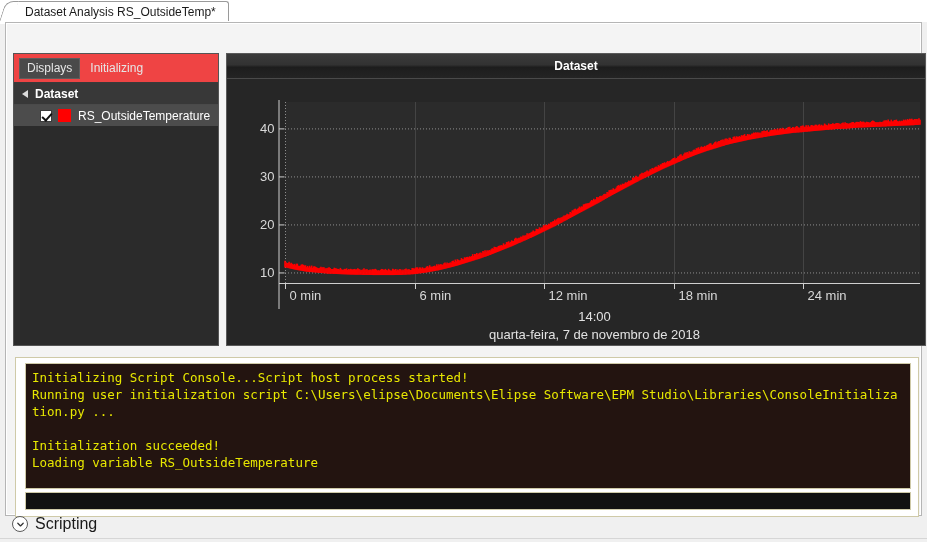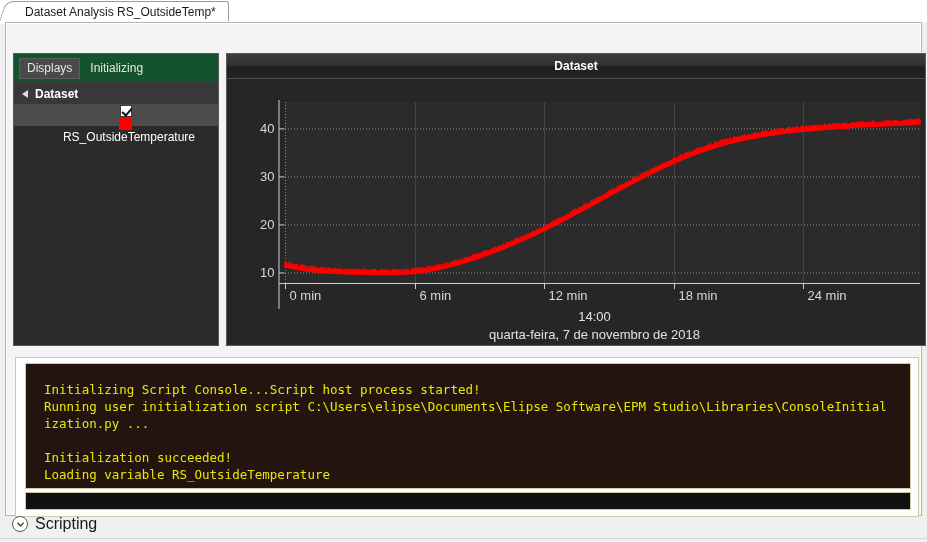--- a/index.html
+++ b/index.html
@@ -70,21 +70,21 @@
     position: absolute;
     left: 7px; top: 30px;
     width: 206px; height: 293px;
     background: #2b2b2b;
     border: 1px solid #555555;
     overflow: hidden;
   }
   .panel-tabs {
     position: absolute; left: 0; top: 0;
     width: 100%; height: 29px;
-    background: #14532d;
+    background: #ef4444;
     display: flex; align-items: center;
     padding-left: 5px;
     border-bottom: 1px solid #3a3a3a;
   }
   .panel-tab {
     font-size: 12px;
     color: #e6e6e6;
     padding: 3px 8px;
     margin-right: 2px;
     line-height: 15px;
@@ -113,21 +113,20 @@
     margin-right: 7px;
   }
   .tree-row {
     position: absolute; left: 0; top: 51px;
     width: 100%; height: 21px;
     background: #4c4c4c;
     display: flex; align-items: center;
     padding-left: 26px;
     font-size: 12px;
     color: #ffffff;
-    flex-direction: column;
   }
   .chk {
     width: 12px; height: 12px;
     background: #ffffff;
     border: 1px solid #3c3c3c;
     margin-right: 6px;
     position: relative;
     flex: 0 0 auto;
   }
   .chk::after {
@@ -181,21 +180,21 @@
   .console {
     position: absolute;
     left: 9px; top: 5px;
     width: 886px; height: 126px;
     background: #231410;
     border: 1px solid #cfcaa8;
     overflow: hidden;
     padding: 5px 6px 0 6px;
   }
   .console pre {
-    margin: 12px;
+    margin: 0;
     font-family: "DejaVu Sans Mono", monospace;
     font-size: 12.5px;
     line-height: 17px;
     color: #e8e800;
     white-space: pre-wrap;
     word-break: break-all;
   }
   .console-input {
     position: absolute;
     left: 9px; top: 134px;

